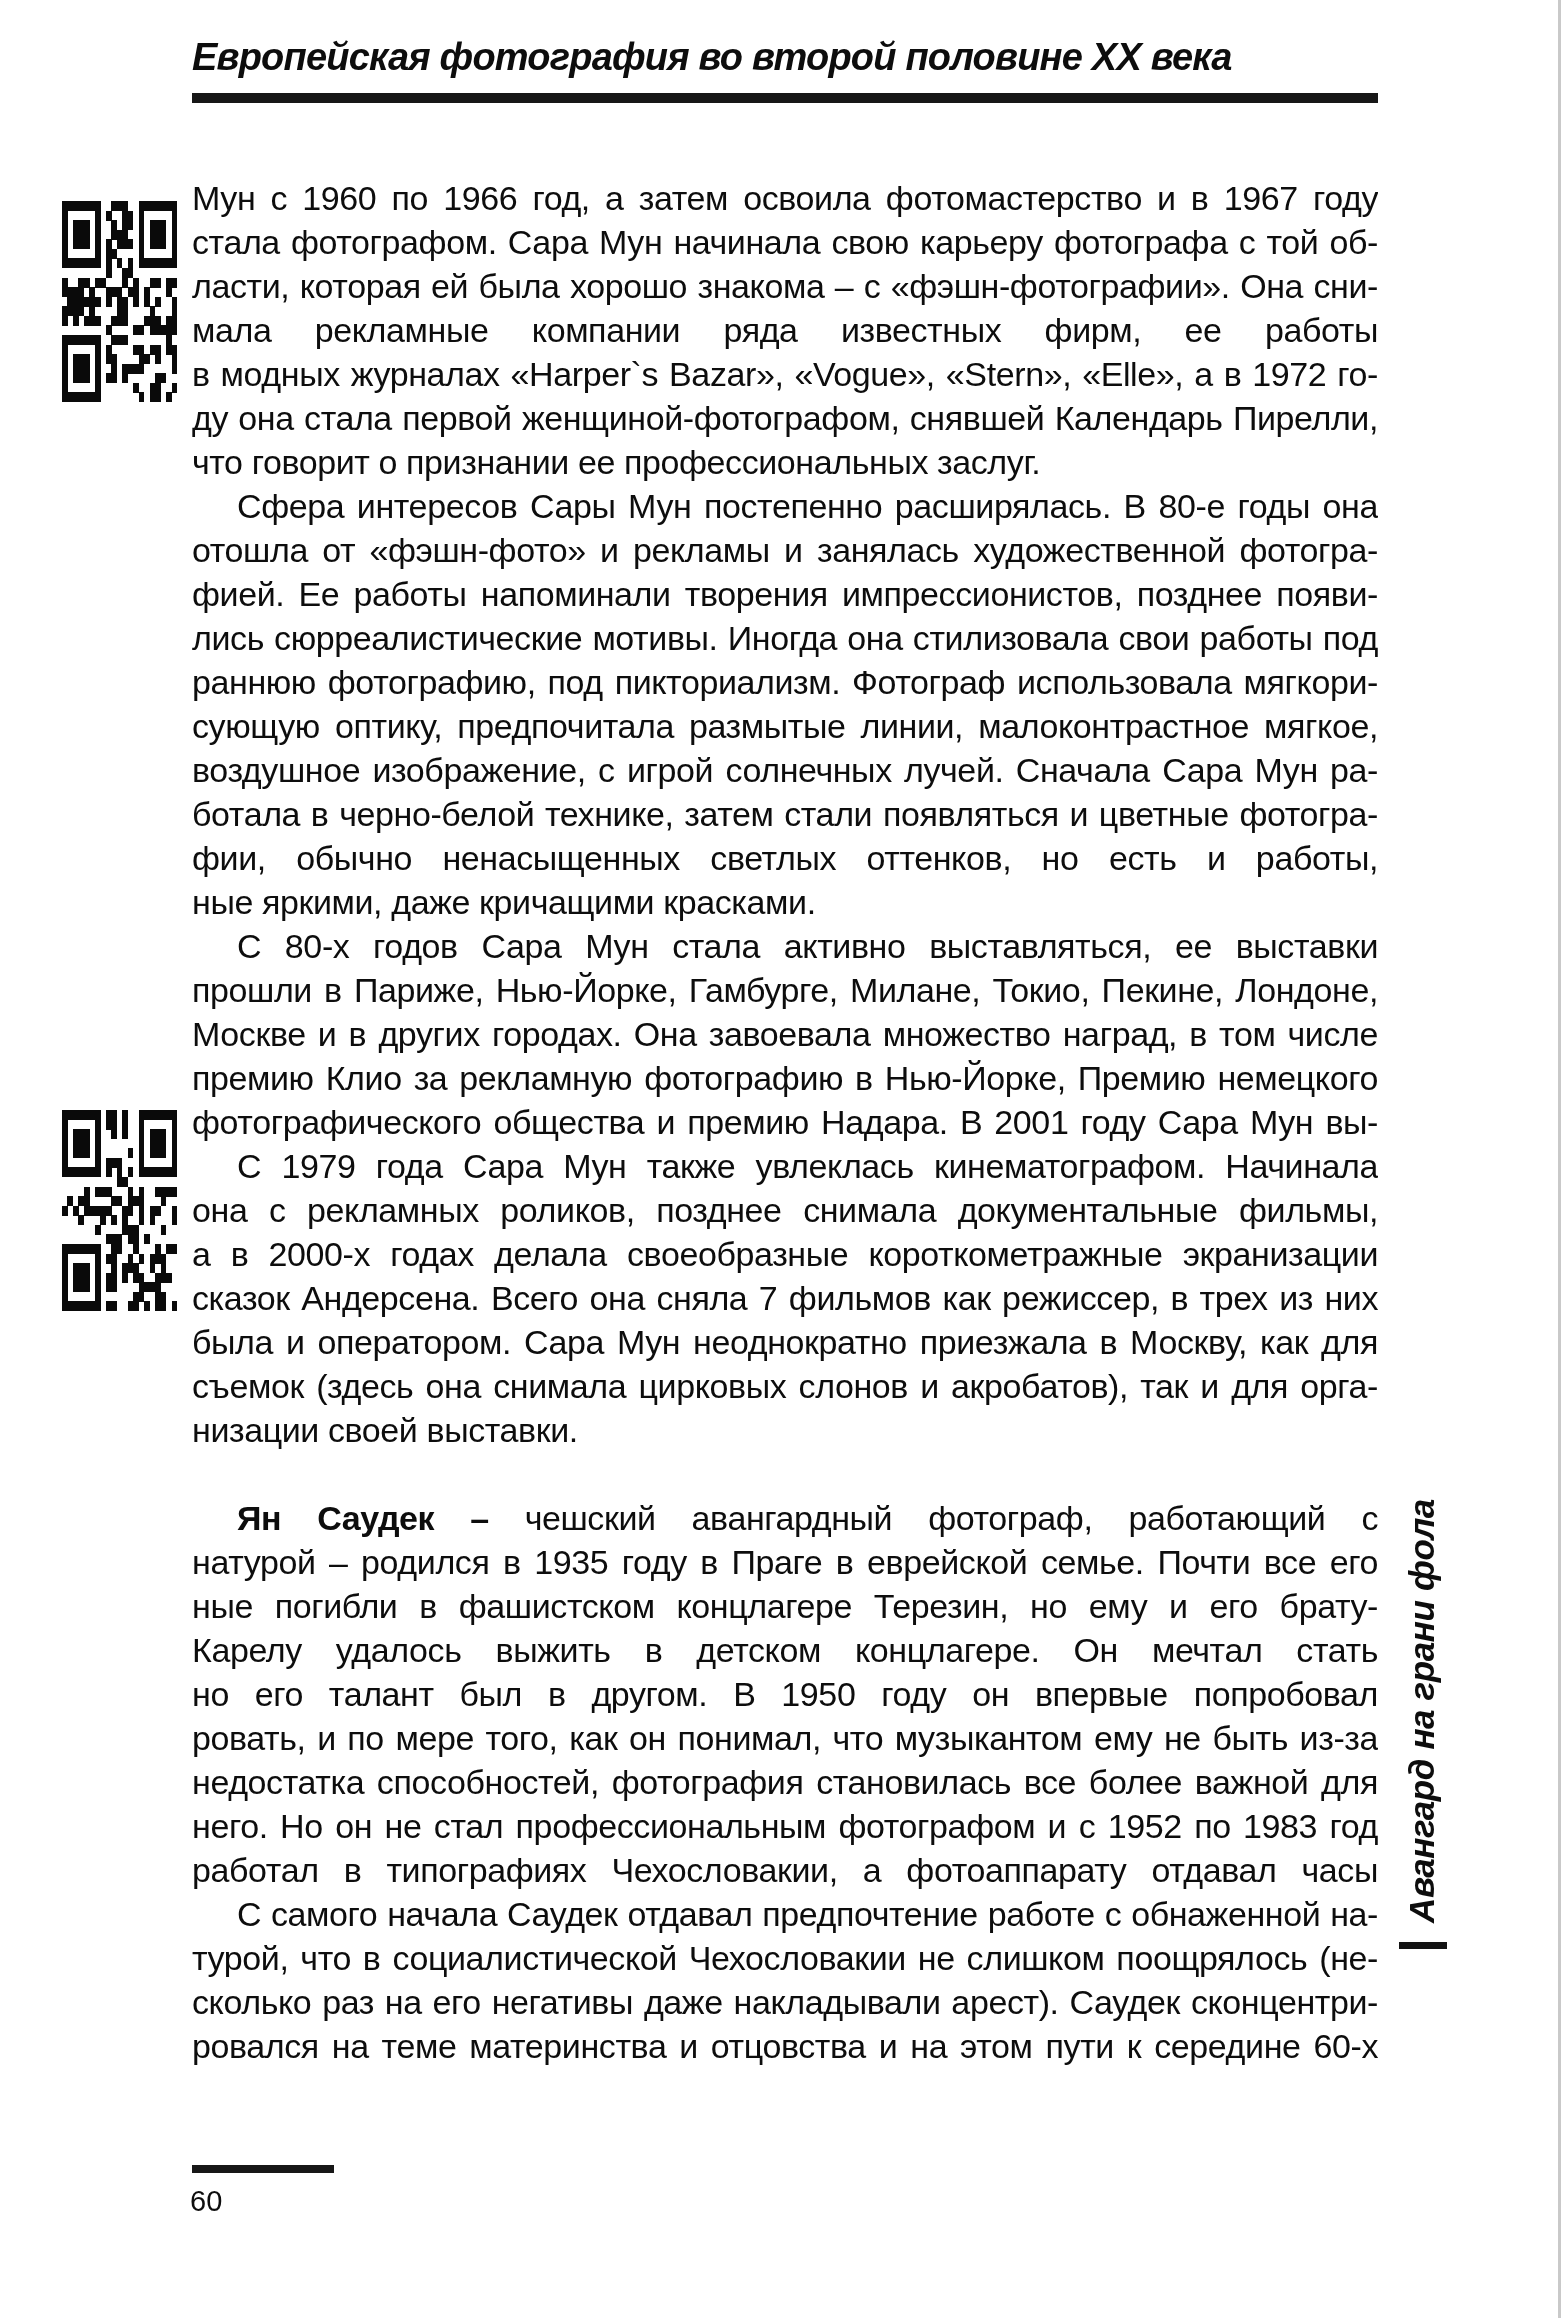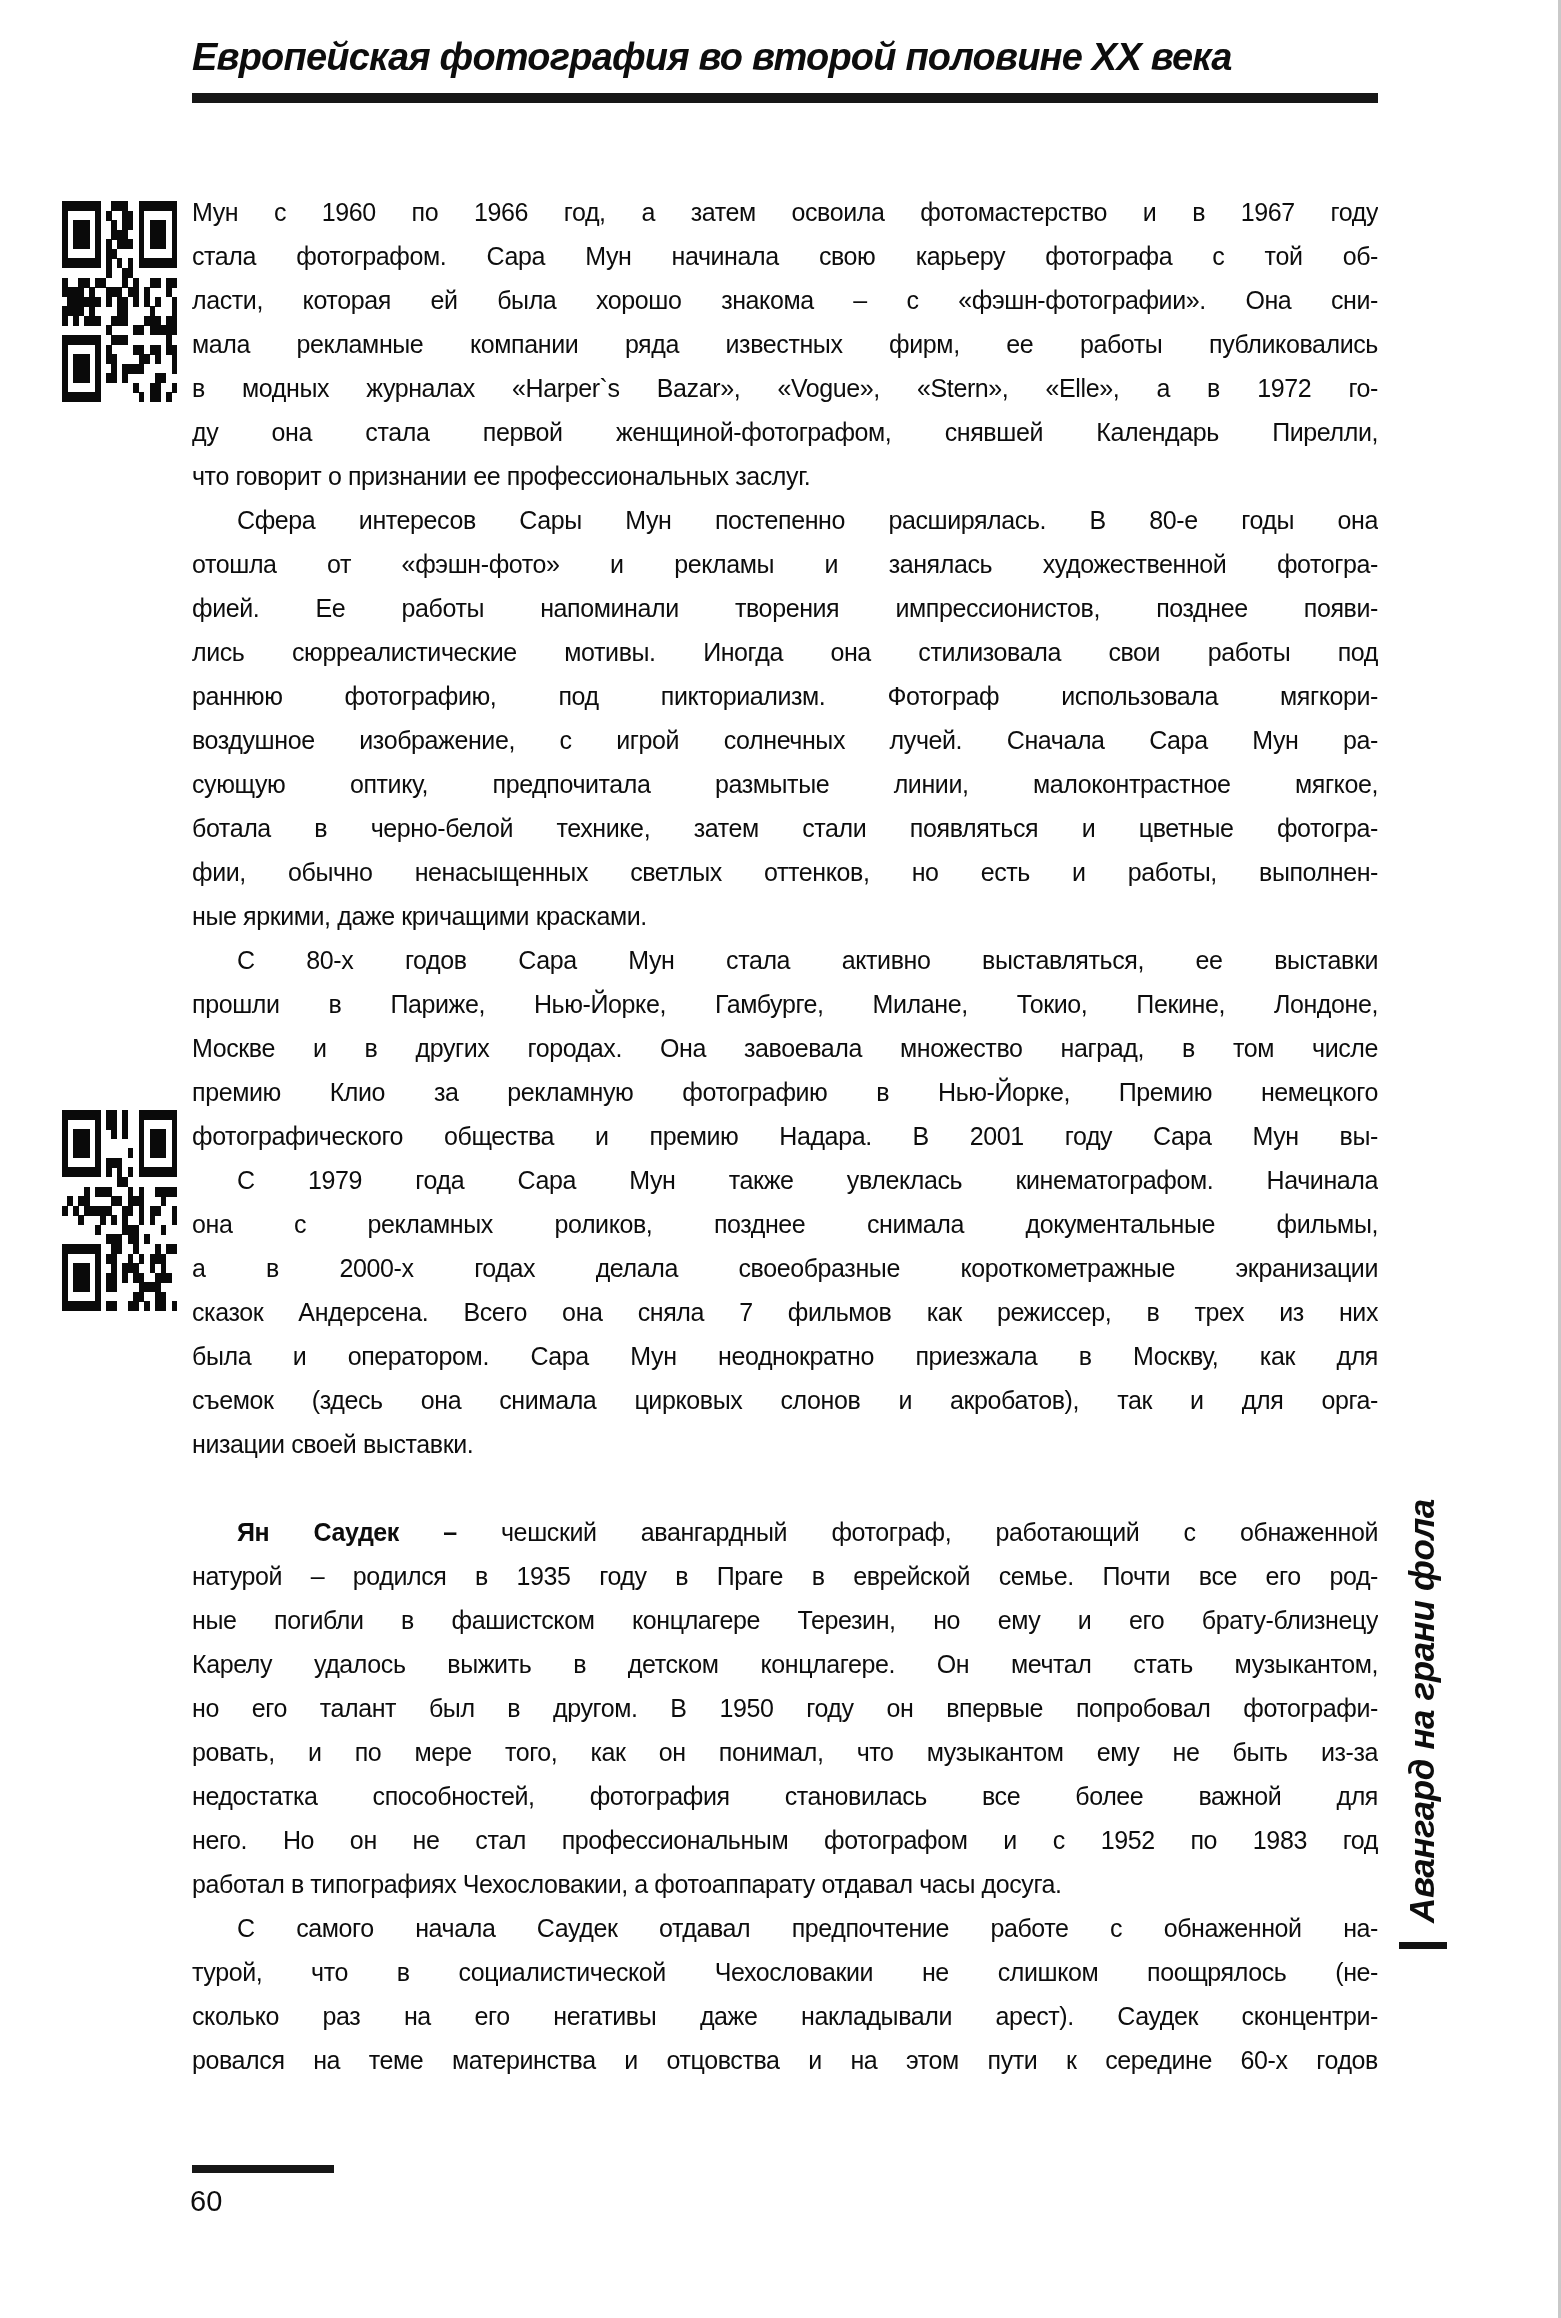--- a/index.html
+++ b/index.html
@@ -21,22 +21,22 @@
     position:absolute;left:192px;top:35px;width:1186px;
     font-style:italic;font-weight:bold;font-size:38px;line-height:45px;
     letter-spacing:-0.8px;white-space:nowrap;
   }
   .header-rule{
     position:absolute;left:192px;top:93px;width:1186px;height:10.4px;
     background:#171717;
   }
   
   .text-column{
-    position:absolute;left:192px;top:190px;width:1186px;
-    font-size:25px;letter-spacing:-0.4px;
+    position:absolute;left:192px;top:176px;width:1186px;
+    font-size:34px;letter-spacing:-0.4px;
   }
   .para{margin:0;}
   .para.gap-before{margin-top:44px;}
   .line{
     height:44px;line-height:44px;
     text-align:justify;text-align-last:justify;
     white-space:normal;overflow:hidden;
   }
   .line.last{text-align-last:left;}
   .line.indent{text-indent:45px;}
@@ -534,22 +534,22 @@
         <div class="line">в модных журналах «Harper`s Bazar», «Vogue», «Stern», «Elle», а в 1972 го-</div>
         <div class="line">ду она стала первой женщиной-фотографом, снявшей Календарь Пирелли,</div>
         <div class="line last">что говорит о признании ее профессиональных заслуг.</div>
       </div>
       <div class="para">
         <div class="line indent">Сфера интересов Сары Мун постепенно расширялась. В 80-е годы она</div>
         <div class="line">отошла от «фэшн-фото» и рекламы и занялась художественной фотогра-</div>
         <div class="line">фией. Ее работы напоминали творения импрессионистов, позднее появи-</div>
         <div class="line">лись сюрреалистические мотивы. Иногда она стилизовала свои работы под</div>
         <div class="line">раннюю фотографию, под пикториализм. Фотограф использовала мягкори-</div>
+        <div class="line">сующую оптику, предпочитала размытые линии, малоконтрастное мягкое,</div>
         <div class="line">воздушное изображение, с игрой солнечных лучей. Сначала Сара Мун ра-</div>
-        <div class="line">сующую оптику, предпочитала размытые линии, малоконтрастное мягкое,</div>
         <div class="line">ботала в черно-белой технике, затем стали появляться и цветные фотогра-</div>
         <div class="line">фии, обычно ненасыщенных светлых оттенков, но есть и работы, выполнен-</div>
         <div class="line last">ные яркими, даже кричащими красками.</div>
       </div>
       <div class="para">
         <div class="line indent">С 80-х годов Сара Мун стала активно выставляться, ее выставки</div>
         <div class="line">прошли в Париже, Нью-Йорке, Гамбурге, Милане, Токио, Пекине, Лондоне,</div>
         <div class="line">Москве и в других городах. Она завоевала множество наград, в том числе</div>
         <div class="line">премию Клио за рекламную фотографию в Нью-Йорке, Премию немецкого</div>
         <div class="line">фотографического общества и премию Надара. В 2001 году Сара Мун вы-</div>

